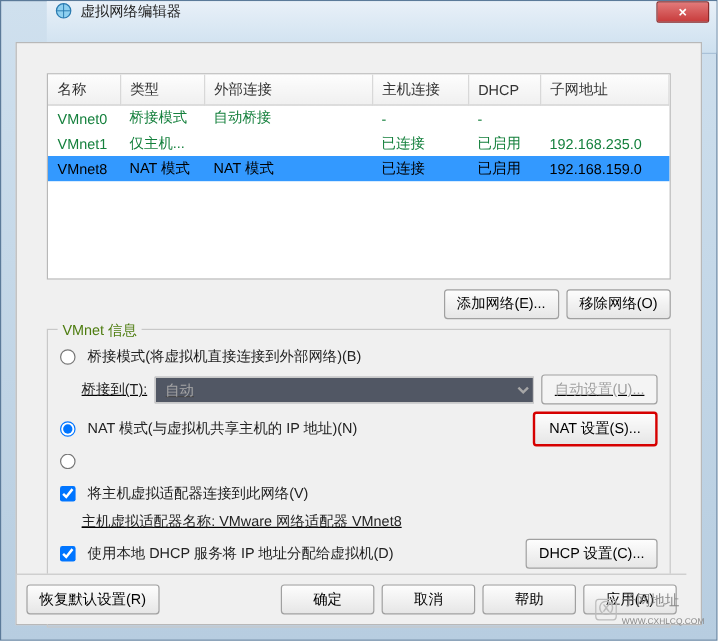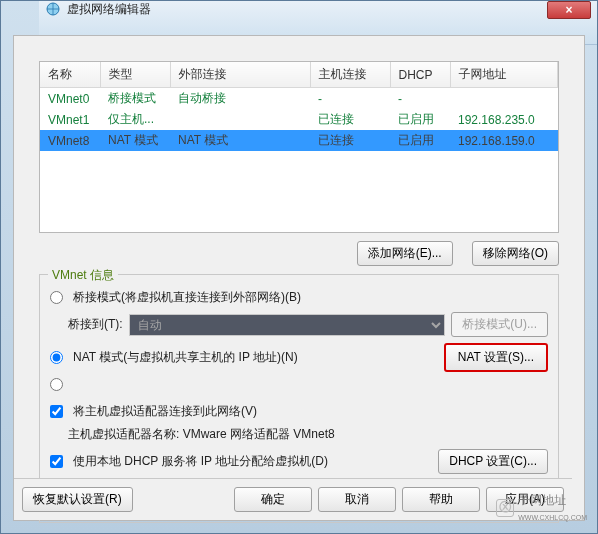--- a/index.html
+++ b/index.html
@@ -7,29 +7,29 @@
 .window { width: 598px; height: 534px; background: linear-gradient(#cfe0ee, #b7cde0); border: 1px solid #5b7a99; position: relative; }
 .titlebar { height: 44px; background: linear-gradient(#e8f0f8, #cde0ef); display: flex; align-items: flex-start; padding: 0 6px; border-bottom: 1px solid #a9c1d8; margin-left: 38px; }
 .titlebar .icon { width: 16px; height: 16px; margin-right: 6px; }
 .titlebar .title { flex: 1; color: #222; }
 .titlebar .close { width: 44px; height: 18px; background: linear-gradient(#e27a7a, #c83c3c); border: 1px solid #8b2a2a; border-radius: 2px; display: flex; align-items: center; justify-content: center; color: #fff; font-weight: bold; }
 .content { position: absolute; top: 34px; left: 12px; right: 12px; bottom: 12px; background: #f0f0f0; border: 1px solid #b8b8b8; padding: 25px; }
 .table-wrap { border: 1px solid #b8b8b8; background: #fff; height: 172px; overflow: auto; }
 table { border-collapse: collapse; width: 100%; }
 th { text-align: left; font-weight: normal; padding: 4px 8px; border-right: 1px solid #d8d8d8; border-bottom: 1px solid #d8d8d8; background: linear-gradient(#fdfdfd, #f0f0f0); color: #333; }
 td { padding: 2px 8px; color: #15803d; }
-tr.selected td { background: #3399ff; color: #404040; margin-top: 42px; }
-.btn-row { display: flex; justify-content: flex-end; gap: 19px; margin-top: 8px; }
+tr.selected td { background: #3399ff; color: #000000; margin-top: 42px; }
+.btn-row { display: flex; justify-content: flex-end; gap: 6px; margin-top: 8px; }
 button { background: linear-gradient(#fdfdfd, #e6e6e6); border: 1px solid #a0a0a0; border-radius: 3px; padding: 3px 10px; cursor: pointer; min-width: 78px; }
 button:disabled { color: #a0a0a0; background: #f4f4f4; }
 .groupbox { border: 1px solid #c8c8c8; margin-top: 8px; padding: 8px 10px 10px; position: relative; }
 .groupbox .legend { position: absolute; top: -8px; left: 8px; background: #f0f0f0; padding: 0 4px; color: #4d7c0f; }
 .row { display: flex; align-items: center; margin: 6px 0; gap: 6px; }
 .row label { color: #222; }
-.indent { margin-left: 18px; }
+.indent { margin-left: 18px; text-decoration: underline; }
 input[type=radio], input[type=checkbox] { margin-right: 4px; }
 select { flex: 1; height: 22px; border: 1px solid #b8b8b8; background: #fff; padding: 0 4px; }
 select:disabled { background: #0f172a; color: #888; }
 .right-btn { margin-left: auto; }
 .hl-btn { border: 2px solid #d60000; padding: 4px 12px; }
 input[type=text] { border: 1px solid #b8b8b8; padding: 2px 6px; height: 22px; background: #fff; text-align: center; width: 130px; }
 .bottom-bar { position: absolute; left: 0; right: 12px; bottom: 0; padding: 8px; display: flex; align-items: center; gap: 6px; border-top: 1px solid #c8c8c8; background: #f0f0f0; }
 .bottom-bar .spacer { flex: 1; }
 .watermark { position: absolute; right: 10px; bottom: 10px; font-size: 11px; color: #888; display: flex; align-items: center; gap: 4px; pointer-events: none; }
 .watermark .logo { width: 18px; height: 18px; border: 1.5px solid #bbb; border-radius: 3px; display: flex; align-items: center; justify-content: center; font-weight: bold; color: #bbb; }
@@ -104,21 +104,21 @@
 
       <div class="row">
         <input type="radio" name="mode" style="">
         <label>桥接模式(将虚拟机直接连接到外部网络)(B)</label>
       </div>
       <div class="row indent">
         <label>桥接到(T):</label>
         <select disabled="">
           <option>自动</option>
         </select>
-        <button disabled="" class="right-btn">桥接模式(U)...</button>
+        <button disabled="" class="right-btn">自动设置(U)...</button>
       </div>
 
       <div class="row">
         <input type="radio" name="mode" checked="" style="">
         <label>NAT 模式(与虚拟机共享主机的 IP 地址)(N)</label>
         <button class="right-btn hl-btn">NAT 设置(S)...</button>
       </div>
 
       <div class="row">
         <input type="radio" name="mode" style="">

